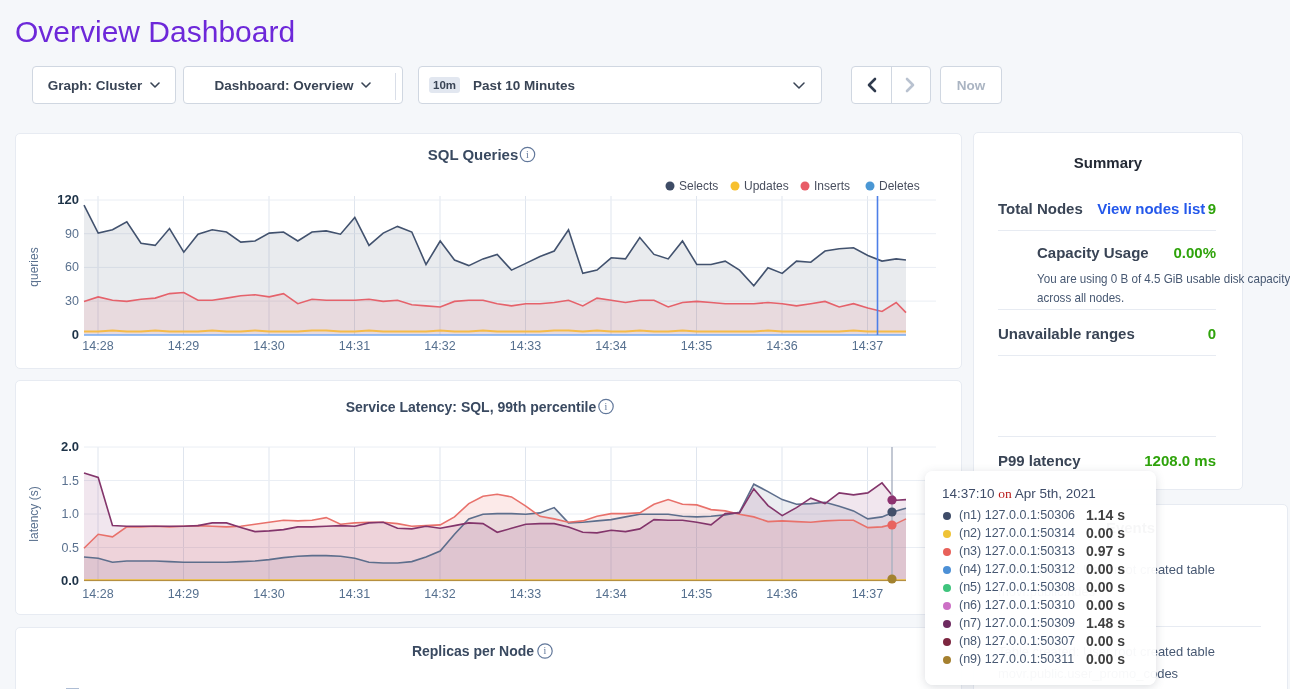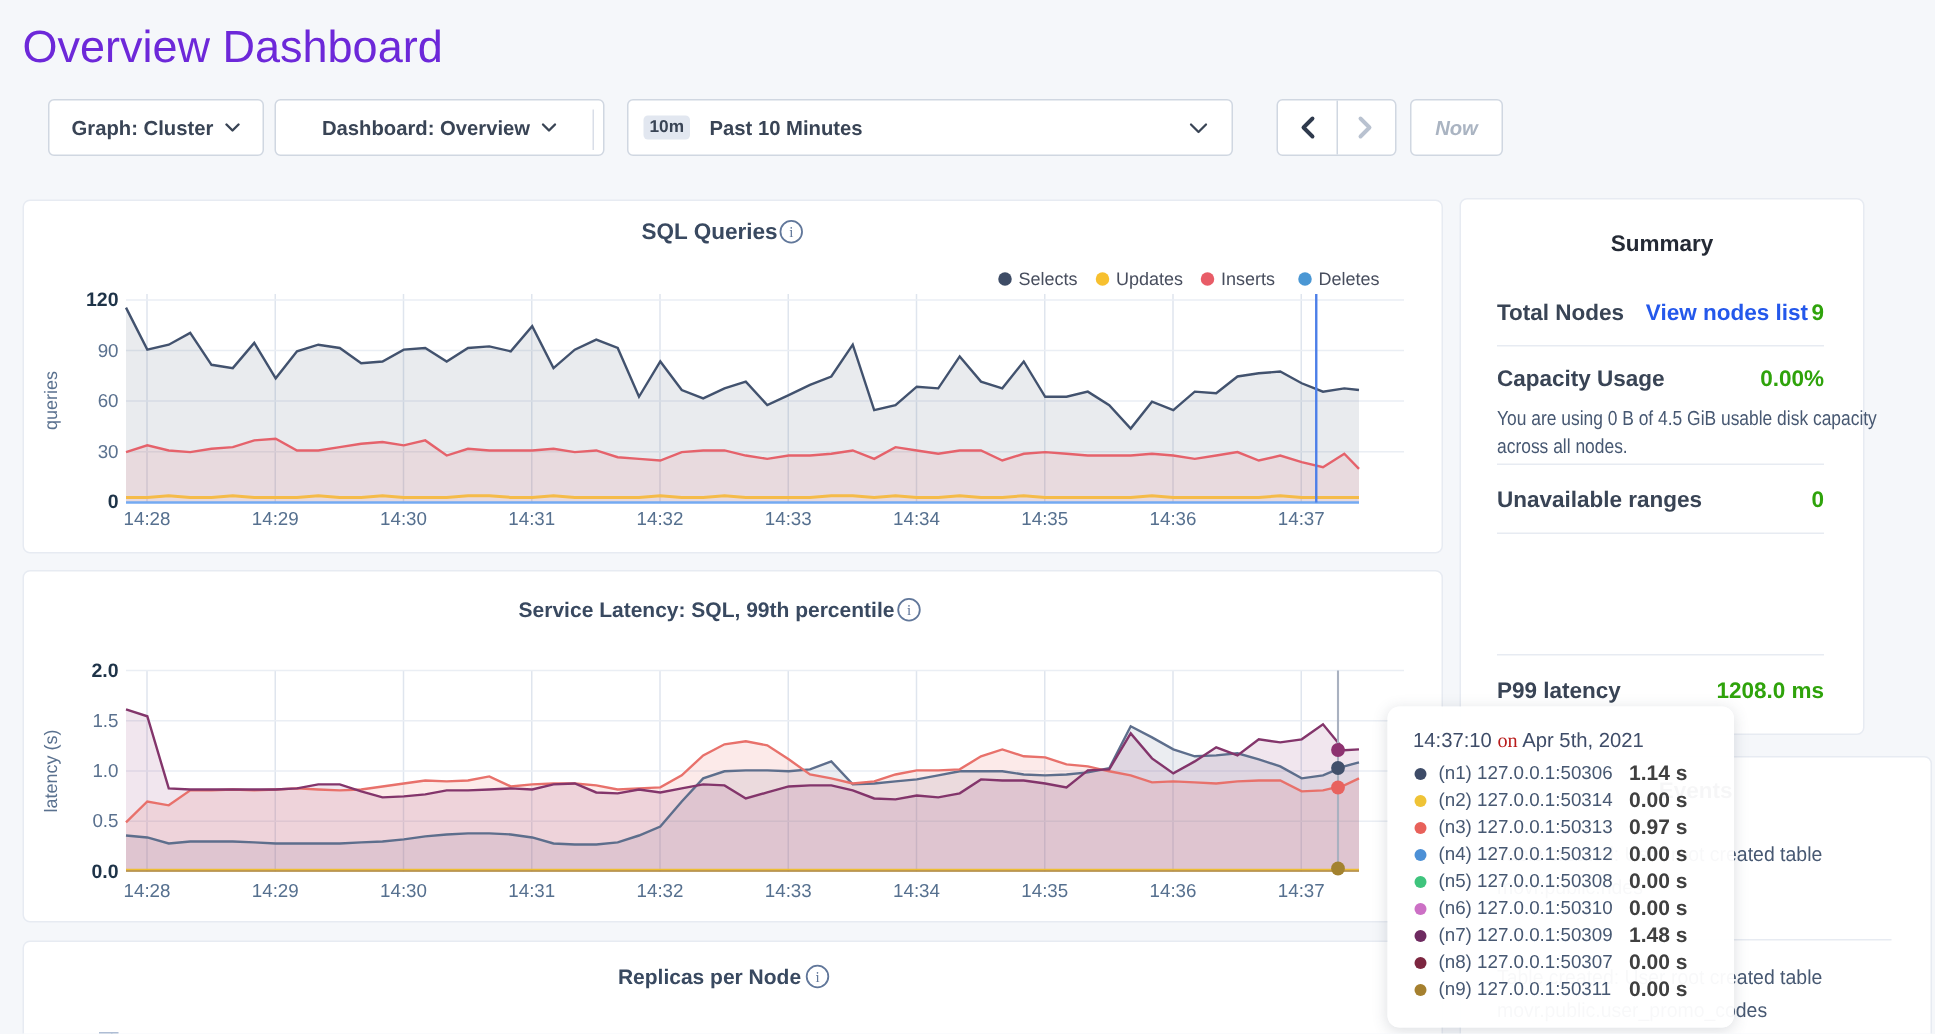--- a/index.html
+++ b/index.html
@@ -49,21 +49,21 @@
       <svg width="11" height="16" viewBox="0 0 11 16">
           <path d="M9 2 L3 8 L9 14" fill="none" stroke="#2f3a4d" stroke-width="2.6" stroke-linecap="round" stroke-linejoin="round"></path>
         </svg>
     </div>
     <div style="width:39px;height:100%;display:flex;align-items:center;justify-content:center;">
       <svg width="11" height="16" viewBox="0 0 11 16">
           <path d="M2 2 L8 8 L2 14" fill="none" stroke="#b9c2d0" stroke-width="2.6" stroke-linecap="round" stroke-linejoin="round"></path>
         </svg>
     </div>
   </div>
-  <div class="btn" style="left:940px; width:62px; color:#aab4c2;font-style:italic;">Now</div>
+  <div class="btn" style="left:940px; width:62px; color:#aab4c2;">Now</div>
 
   <div class="panel" style="left:15px; top:133px; width:947px; height:236px;">
       <svg width="947" height="236" viewBox="0 0 947 236" style="position:absolute;left:0;top:0">
 <text x="457" y="25.5" text-anchor="middle" font-size="15" font-weight="bold" fill="#394960" font-family="Liberation Sans, sans-serif">SQL Queries</text>
 <g transform="translate(511.5,20.5)">
           <circle r="7.2" fill="none" stroke="#61779a" stroke-width="1.2"></circle>
           <text x="0" y="3.4" text-anchor="middle" font-size="10" fill="#61779a" font-family="Liberation Serif, serif">i</text>
         </g>
 <circle cx="654" cy="52" r="4.5" fill="#3e4c66"></circle>
 <text x="663" y="56" font-size="12" fill="#484e5e" font-family="Liberation Sans, sans-serif">Selects</text>
@@ -177,21 +177,21 @@
     </div>
 
   <div class="panel" style="left:973px; top:132px; width:270px; height:358px;">
     <div style="position:absolute;left:0;right:0;top:153px;top:21px;text-align:center;font-size:15px;font-weight:bold;color:#242a35;">Summary</div>
     <div class="sumrow" style="top:67px;">
       <span class="shead">Total Nodes</span>
       <span style="font-size:15px;font-weight:bold;color:#2458eb;margin-left:10px;">View nodes list</span>
       <span class="sval">9</span>
     </div>
     <div class="ssep" style="top:97px;"></div>
-    <div class="sumrow" style="top:111px;">
+    <div class="sumrow" style="top:111px;margin-left:39px;">
       <span class="shead">Capacity Usage</span><span class="sval">0.00%</span>
       <div class="sdesc">You are using 0 B of 4.5 GiB usable disk capacity<br>across all nodes.</div>
     </div>
     <div class="ssep" style="top:176px;"></div>
     <div class="sumrow" style="top:192px;">
       <span class="shead">Unavailable ranges</span><span class="sval">0</span>
     </div>
     <div class="ssep" style="top:222px;"></div>
     <div class="ssep" style="top:303px;"></div>
     <div class="sumrow" style="top:319px;">

